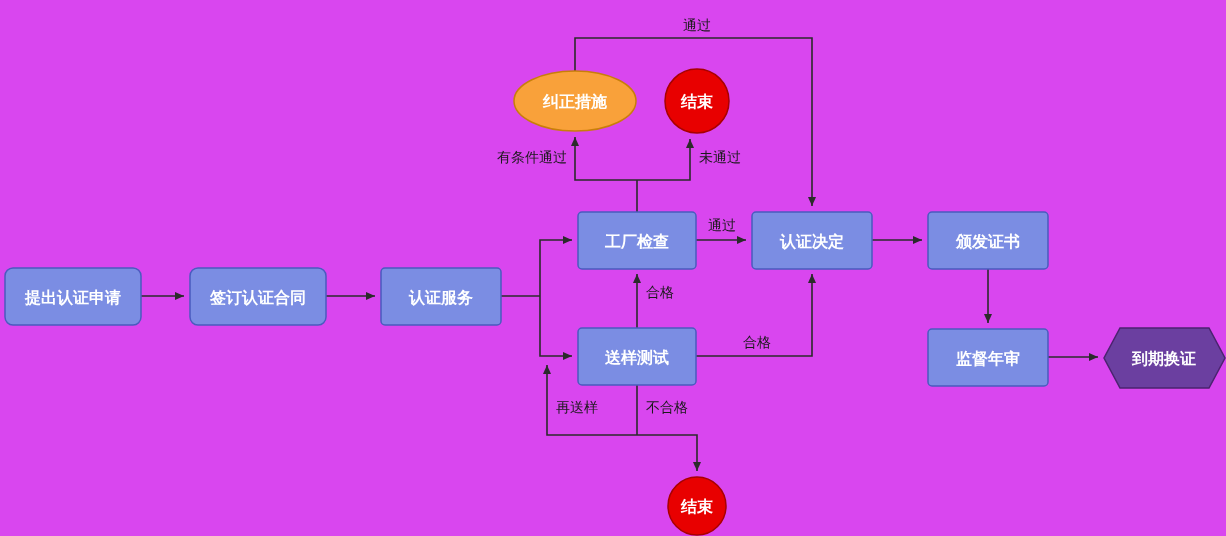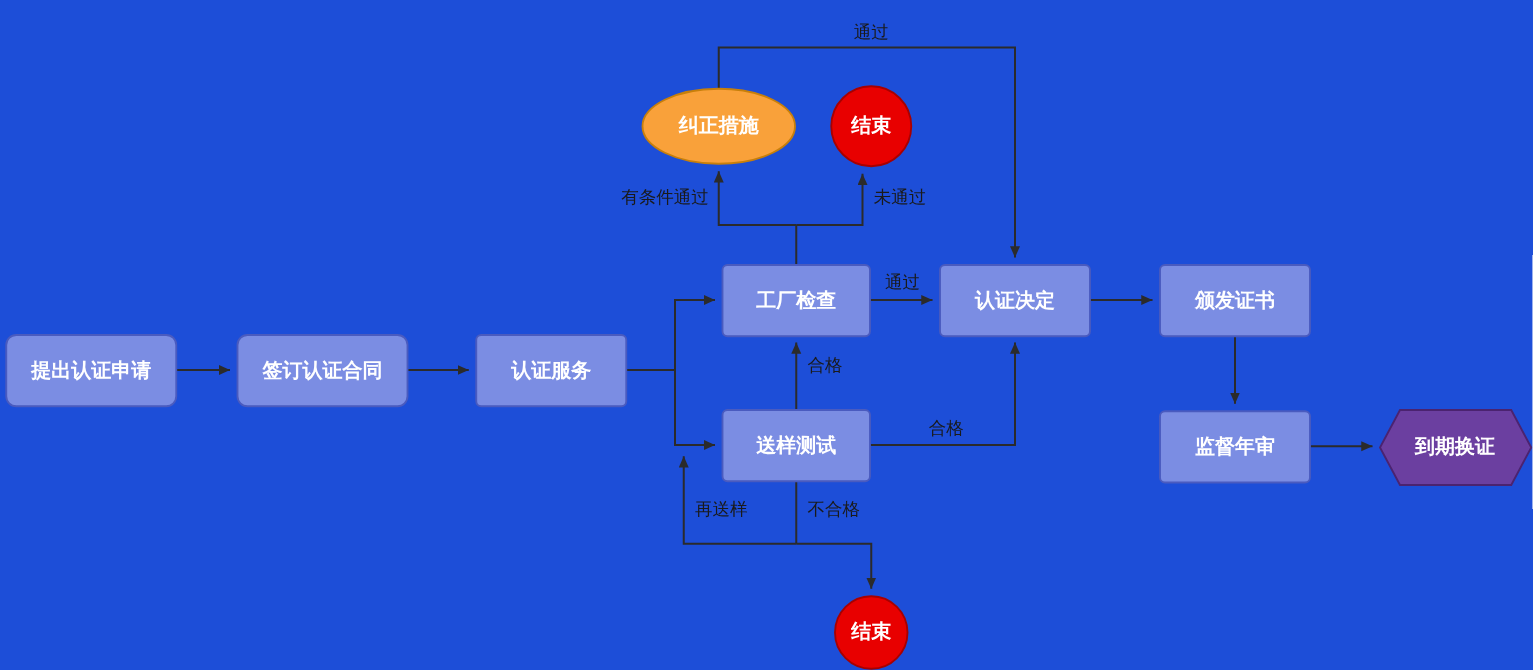--- a/index.html
+++ b/index.html
@@ -5,21 +5,21 @@
   html, body {
     margin: 0;
     padding: 0;
     background: #ffffff;
     font-family: "Liberation Sans", sans-serif;
   }
   .canvas-wrap {
     position: relative;
     width: 1226px;
     height: 536px;
-    background: #1d4ed8;
+    background: #d946ef;
     overflow: hidden;
   }
   svg { display: block; }
   .edge {
     fill: none;
     stroke: #2b2b2b;
     stroke-width: 1.6px;
   }
   .edge-label {
     font-size: 14px;

